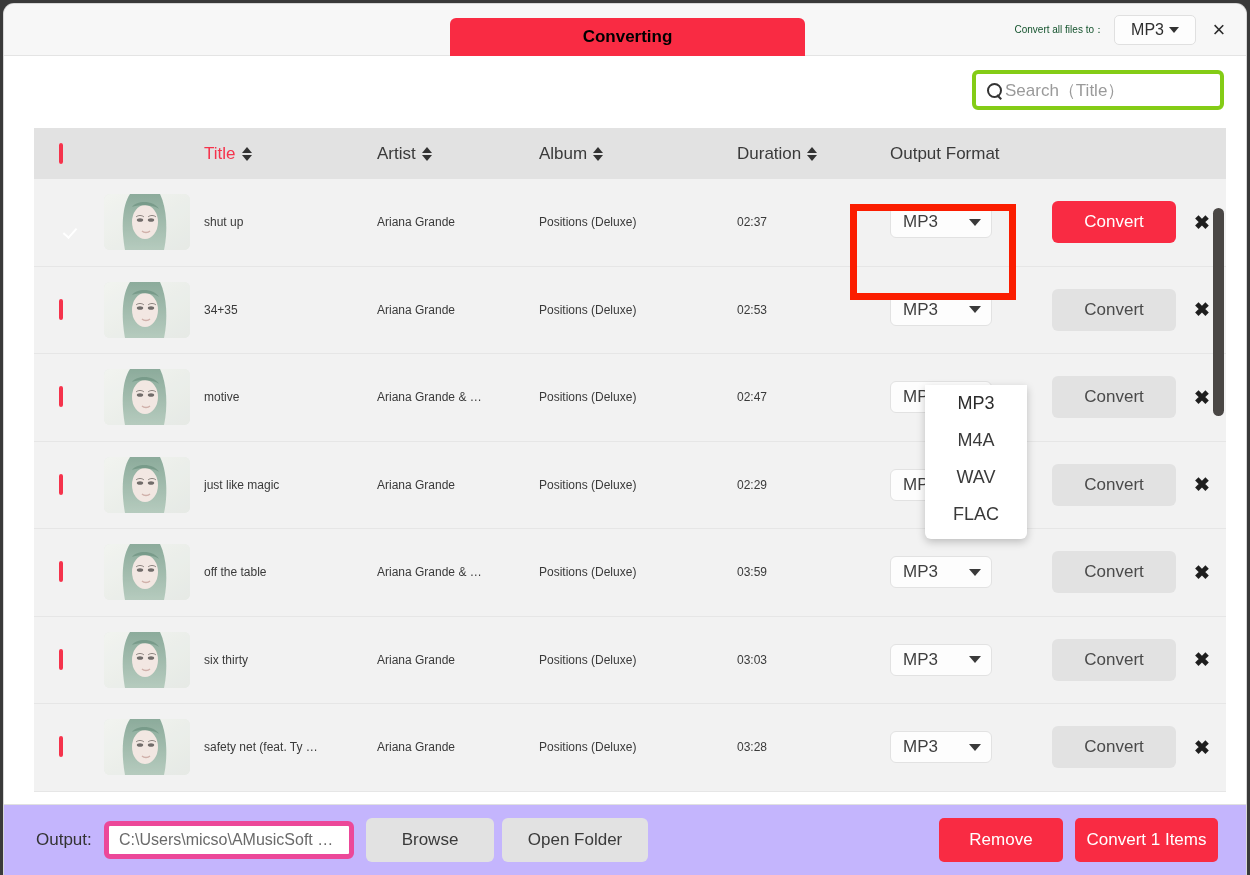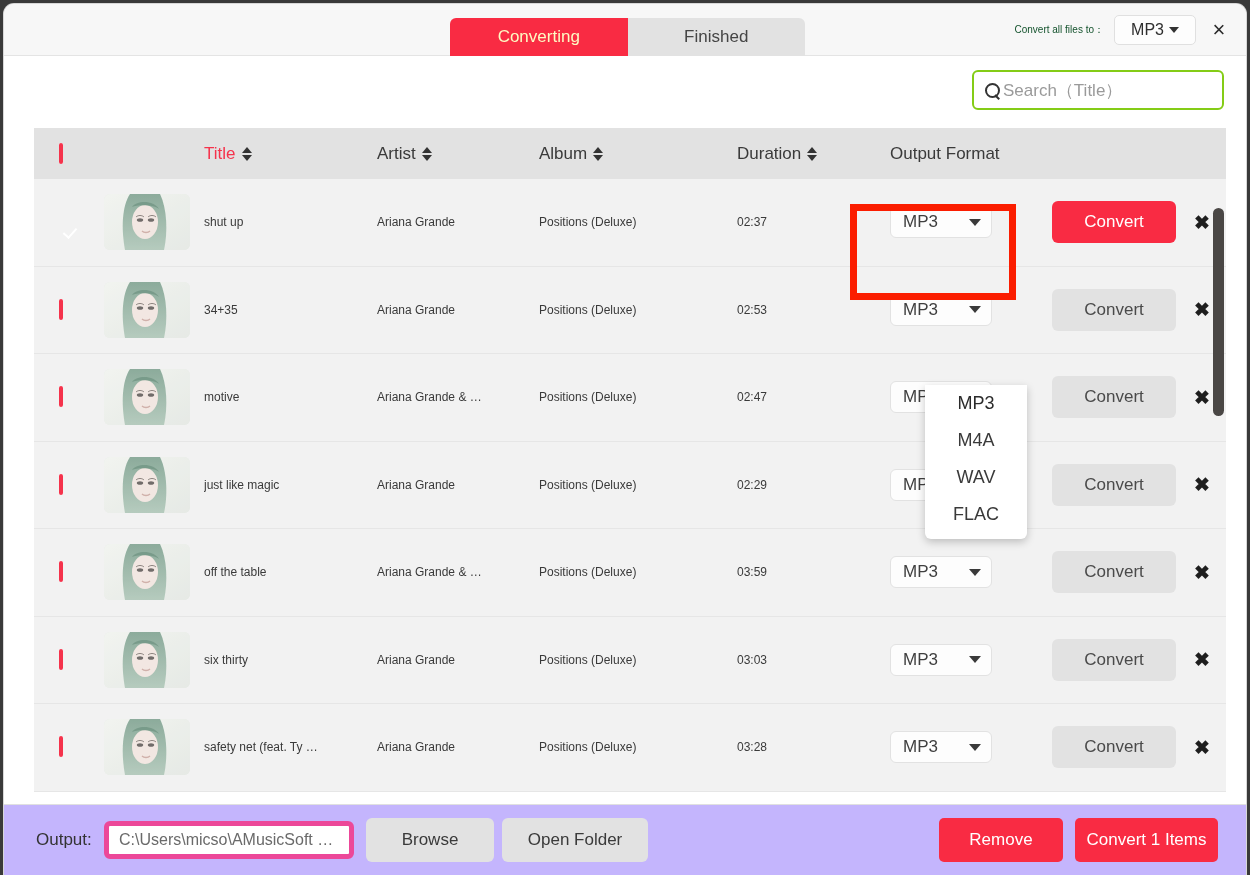--- a/index.html
+++ b/index.html
@@ -35,21 +35,21 @@
     border-radius: 6px 6px 0 0;
     overflow: hidden;
   }
   .seg {
     flex: 1;
     display: flex; align-items: center; justify-content: center;
     font-size: 17px;
     cursor: pointer;
     user-select: none;
   }
-  .seg.active { background: #f92b43; color: #fef9c3; }
+  .seg.active { background: #f92b43; color: #000000; font-weight: bold; }
   .seg.inactive { background: #e2e2e2; color: #454545; }
 
   .convert-all {
     position: absolute;
     right: 14px; top: 0; height: 52px;
     display: flex; align-items: center; gap: 10px;
   }
   .convert-all-label { font-size: 10px; color: #14532d; }
   .mini-select {
     min-width: 82px; height: 30px;
@@ -90,21 +90,21 @@
     width: 19px; height: 19px;
     border: 2px solid #f5334c;
     border-radius: 50%;
     background: #fff;
   }
   .exclude-label { font-size: 17px; color: #333; }
 
   .searchbox {
     position: absolute; right: 22px; top: 14px;
     width: 252px; height: 40px;
-    border: 2px solid #84cc16;
+    border: 4px solid #84cc16;
     border-radius: 6px;
     background: #fff;
     display: flex; align-items: center;
     padding: 0 10px; gap: 2px;
     cursor: text;
   }
   .mag {
     width: 17px; height: 17px; position: relative; flex: 0 0 auto;
   }
   .mag::before {
@@ -311,21 +311,20 @@
   .rbtn.convertall { right: 28px; width: 143px; }
 </style>
 </head>
 <body>
 
 <div id="app">
 
   <div class="topbar">
     <div class="segmented">
       <div class="seg active">Converting</div>
-      <div class="seg inactive">Finished</div>
     </div>
 
     <div class="convert-all">
       <span class="convert-all-label">Convert all files to：</span>
       <div class="mini-select">
         <span>MP3</span>
         <span class="caret-sm"></span>
       </div>
       <div class="close-x">×</div>
     </div>

